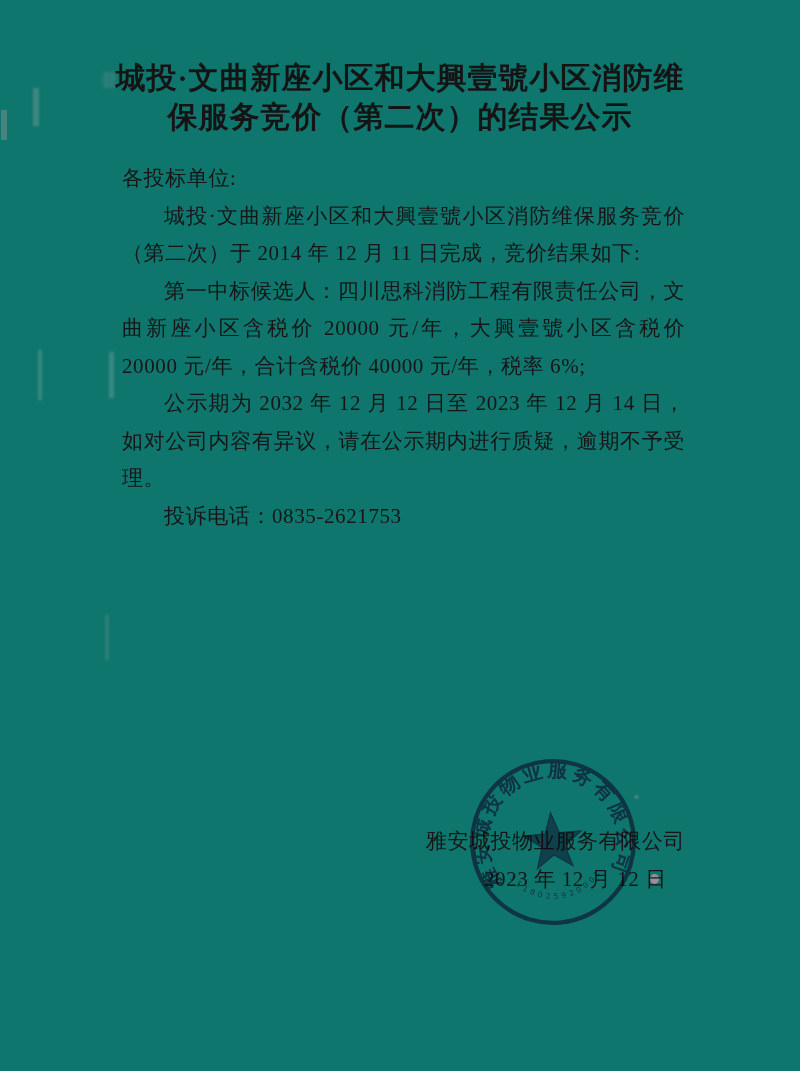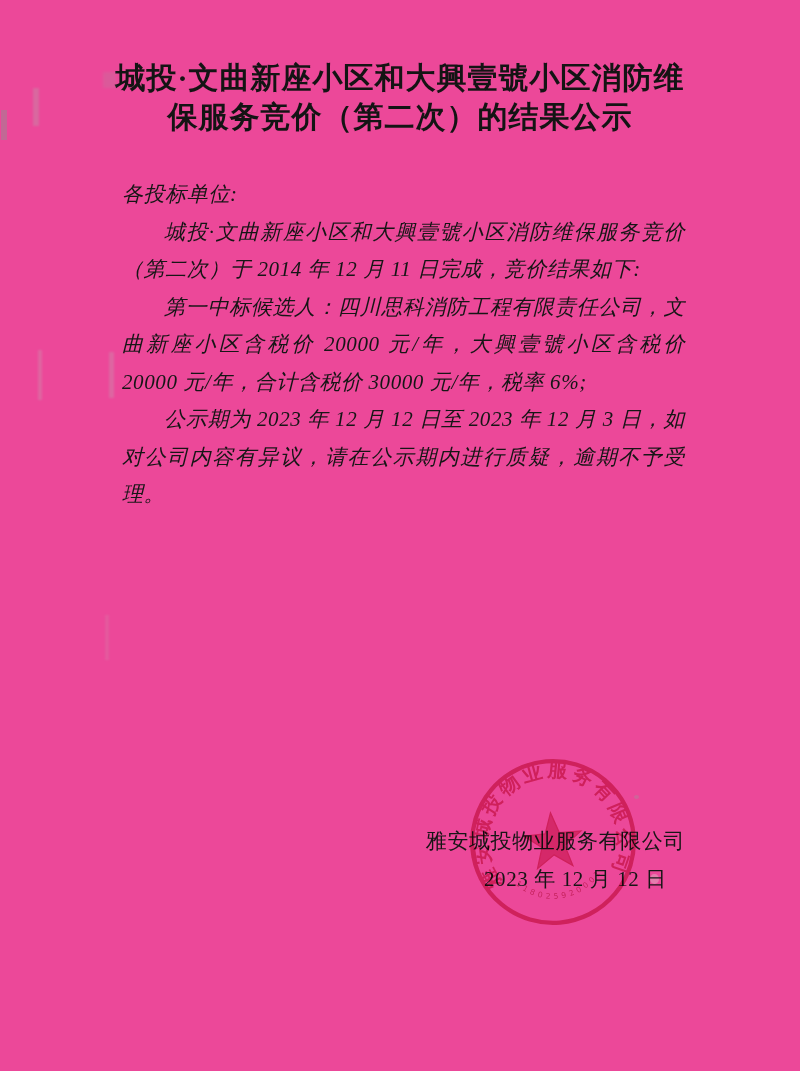--- a/index.html
+++ b/index.html
@@ -1,41 +1,40 @@
 <!DOCTYPE html>
 <html><head>
 <meta charset="utf-8">
 <style>
   * { box-sizing: border-box; }
   html, body { margin: 0; padding: 0; background: #ffffff; }
   .page {
     position: relative;
     width: 800px;
     height: 1071px;
-    background: #ec4899;
+    background: #0f766e;
     overflow: hidden;
     font-family: "Liberation Serif", "DejaVu Serif", serif;
     color: #161616;
   }
   .doc-title {
     margin: 58px 58px 0 58px;
     text-align: center;
     font-weight: bold;
     font-size: 30px;
     line-height: 39px;
     letter-spacing: 1px;
     color: #141414;
   }
   .doc-body {
-    margin: 40px 115px 0 122px;
+    margin: 24px 115px 0 122px;
     font-size: 21px;
     line-height: 37.5px;
     letter-spacing: 0.6px;
     text-align: justify;
-    font-style: italic;
   }
   .doc-body p { margin: 0; }
   .salutation { text-indent: 0; }
   .para { text-indent: 2em; }
   .signature {
     position: absolute;
     top: 822px;
     right: 115px;
     z-index: 2;
     text-align: right;
@@ -87,22 +86,23 @@
 <div class="page">
 
   <div class="doc-title">
     <div>城投·文曲新座小区和大興壹號小区消防维</div>
     <div>保服务竞价（第二次）的结果公示</div>
   </div>
 
   <div class="doc-body">
     <p class="salutation">各投标单位:</p>
     <p class="para">城投·文曲新座小区和大興壹號小区消防维保服务竞价（第二次）于 2014 年 12 月 11 日完成，竞价结果如下:</p>
-    <p class="para">第一中标候选人：四川思科消防工程有限责任公司，文曲新座小区含税价 20000 元/年，大興壹號小区含税价 20000 元/年，合计含税价 30000 元/年，税率 6%;</p>
-    <p class="para">公示期为 2023 年 12 月 12 日至 2023 年 12 月 3 日，如对公司内容有异议，请在公示期内进行质疑，逾期不予受理。</p>
+    <p class="para">第一中标候选人：四川思科消防工程有限责任公司，文曲新座小区含税价 20000 元/年，大興壹號小区含税价 20000 元/年，合计含税价 40000 元/年，税率 6%;</p>
+    <p class="para">公示期为 2032 年 12 月 12 日至 2023 年 12 月 14 日，如对公司内容有异议，请在公示期内进行质疑，逾期不予受理。</p>
+    <p class="para">投诉电话：0835-2621753</p>
   </div>
 
   <div class="signature">
     <span class="sig-company">雅安城投物业服务有限公司</span>
     <span class="sig-date">2023 年 12 月 12 日</span>
   </div>
 
   <div class="stamp">
     <svg viewBox="0 0 200 200">
       <defs>

